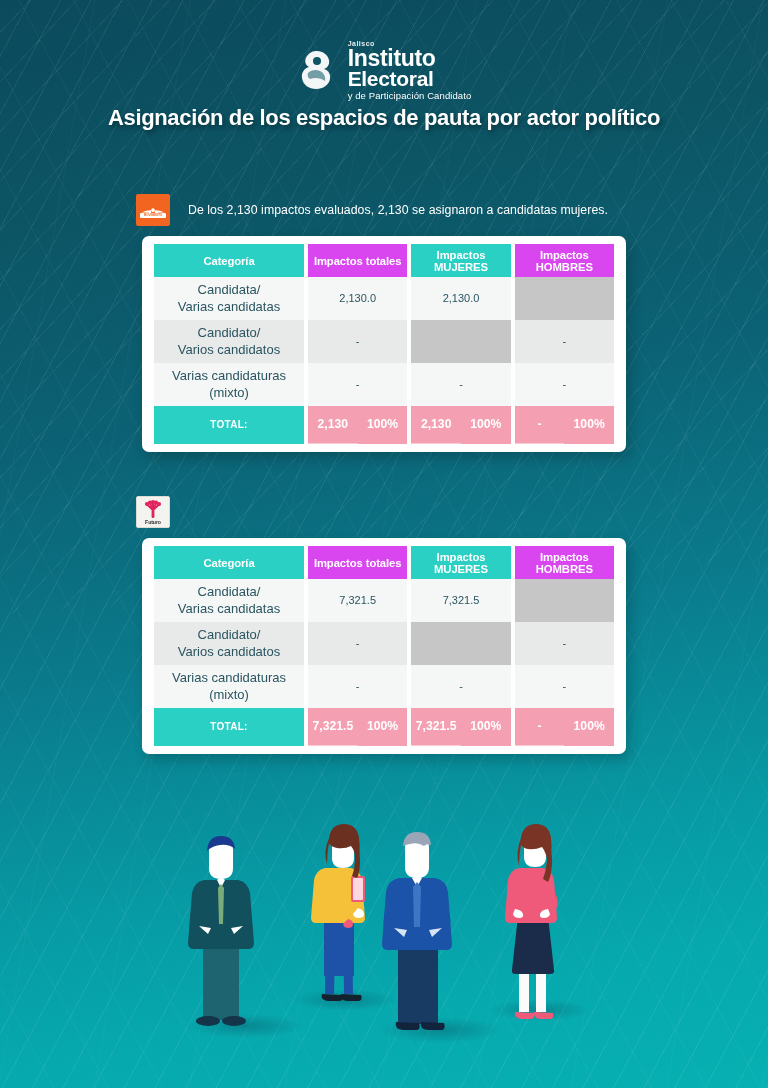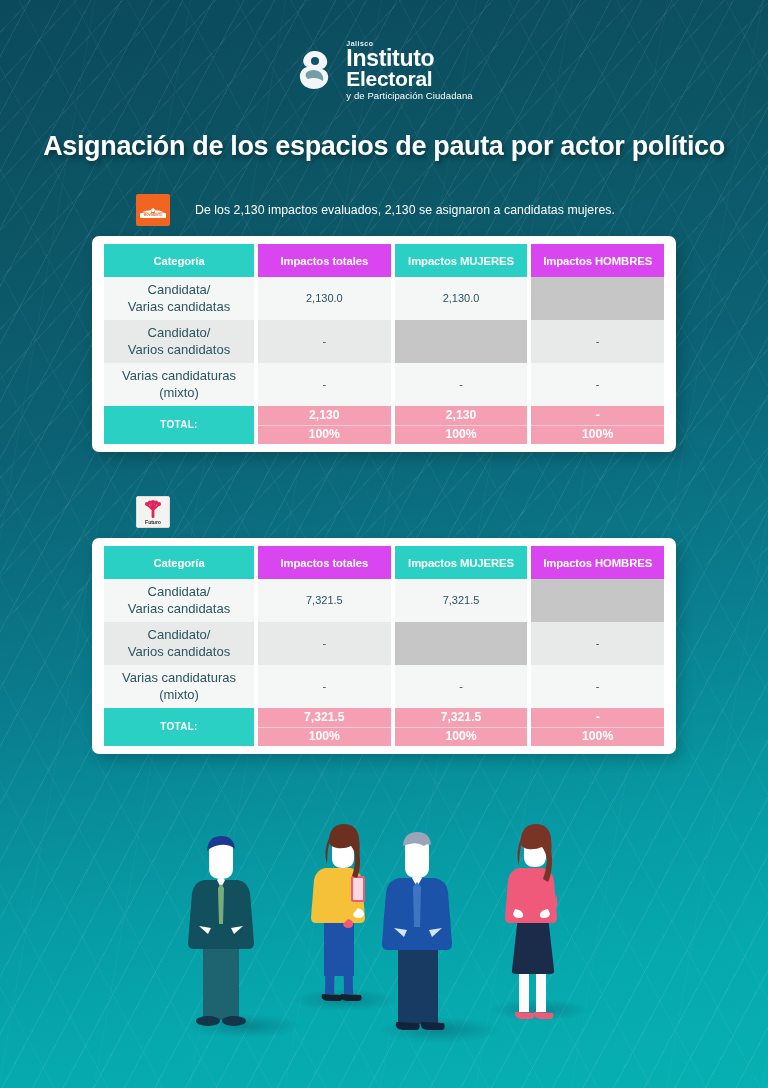--- a/index.html
+++ b/index.html
@@ -44,53 +44,53 @@
   #header{ position:absolute; top:0; left:0; right:0; text-align:center; }
   #logo-block{ padding-top:40px; display:flex; justify-content:center; align-items:center; gap:9px; }
   #logo-emblem{ width:42px; height:46px; position:relative; }
   #logo-text{ text-align:left; color:#fff; line-height:1; }
   .logo-sup{ font-size:7px; letter-spacing:.5px; opacity:.9; font-weight:bold; }
   .logo-l1{ font-size:23px; font-weight:bold; letter-spacing:-.3px; }
   .logo-l2{ font-size:21px; font-weight:bold; letter-spacing:-.3px; margin-top:-2px; }
   .logo-l3{ font-size:9.5px; margin-top:2px; letter-spacing:.1px; }
 
   #page-title{
-    margin-top:30px;
-    font-size:27px;
+    margin-top:4px;
+    font-size:22px;
     font-weight:bold;
     color:#ffffff;
     letter-spacing:-.35px;
     text-shadow:2px 3px 5px rgba(0,0,0,.38);
     font-stretch:condensed;
   }
 
   
   .party-section{ position:absolute; left:0; right:0; }
   #section-mc{ top:193px; }
   #section-futuro{ top:495px; }
 
-  .party-head{ display:flex; align-items:center; padding-left:136px; gap:25px; height:34px; }
+  .party-head{ display:flex; align-items:center; padding-left:136px; gap:18px; height:34px; }
   .party-logo{ width:34px; height:32px; flex:0 0 auto; border-radius:2px; position:relative; overflow:hidden; }
   .party-caption{ color:#ffffff; font-size:12.3px; letter-spacing:.05px; }
 
   
   .mc-logo{ background:#f26521; display:flex; flex-direction:column; align-items:center; justify-content:center; }
   .mc-wing{ width:24px; height:9px; position:relative; }
   .mc-bar{ width:26px; height:5px; background:#fff; margin-top:2px; border-radius:1px; }
   .mc-bar span{ display:block; font-size:3px; color:#f26521; text-align:center; line-height:5px; font-weight:bold; letter-spacing:-.1px; }
 
   
   .futuro-logo{ background:#f3f4ef; display:flex; flex-direction:column; align-items:center; justify-content:flex-end; padding-bottom:2px; border:1px solid #dcdcd4; }
   .futuro-tree{ width:24px; height:19px; position:relative; }
   .futuro-name{ font-size:5.2px; font-weight:bold; color:#2c2c2c; letter-spacing:-.1px; }
 
   
   .table-card{
     margin:9px auto 0;
-    width:584px;
+    width:484px;
     background:#ffffff;
     border-radius:7px;
     padding:8px;
     box-shadow:4px 6px 14px rgba(0,0,0,.20);
   }
   table.pauta{ width:100%; border-collapse:separate; border-spacing:4px 0; table-layout:fixed; }
   table.pauta col.c-cat{ width:150px; }
 
   .pauta th{
     height:33px;
@@ -124,21 +124,21 @@
     font-size:10px;
     letter-spacing:.3px;
   }
   td.total-val{
     background:#f5a0b2 !important;
     color:#ffffff;
     font-weight:bold;
     font-size:12.2px;
     padding:0;
   }
-  .tv-wrap{ display:flex; flex-direction:column; height:38px; }
+  .tv-wrap{ display:flex; flex-direction:row; height:38px; }
   .tv-num{ flex:1; display:flex; align-items:center; justify-content:center; border-bottom:1px solid rgba(255,255,255,.45); }
   .tv-pct{ flex:1; display:flex; align-items:center; justify-content:center; }
 
   
   #people{ position:absolute; left:0; right:0; bottom:0; height:300px; }
   #people svg{ display:block; width:100%; height:100%; }
 </style>
 </head>
 <body>
 
@@ -154,21 +154,21 @@
           <path d="M20 4 C26 4 31 8 32 13 C33 18 30 21 27 22 C31 23 34 27 33 32 C32 38 26 42 19 42 C12 42 6 38 5 31 C4 25 8 21 12 20 C8 18 7 13 10 9 C13 5 16 4 20 4 Z" opacity=".95"></path>
           <circle cx="20" cy="14" r="4" fill="#0d5563"></circle>
           <path d="M11 26 C14 23 19 22 23 24 C27 26 29 30 28 34 C24 31 18 30 13 32 C11 31 10 28 11 26 Z" fill="#0d5563" opacity=".55"></path>
         </g>
       </svg>
     </div>
     <div id="logo-text">
       <div class="logo-sup">Jalisco</div>
       <div class="logo-l1">Instituto</div>
       <div class="logo-l2">Electoral</div>
-      <div class="logo-l3">y de Participación Ciudadana</div>
+      <div class="logo-l3">y de Participación Candidato</div>
     </div>
   </div>
   <div id="page-title">Asignación de los espacios de pauta por actor político</div>
 </div>
 
 <div class="party-section" id="section-mc">
   <div class="party-head">
     <div class="party-logo mc-logo">
       <div class="mc-wing">
         <svg viewBox="0 0 24 9" width="24" height="9" aria-hidden="true">

